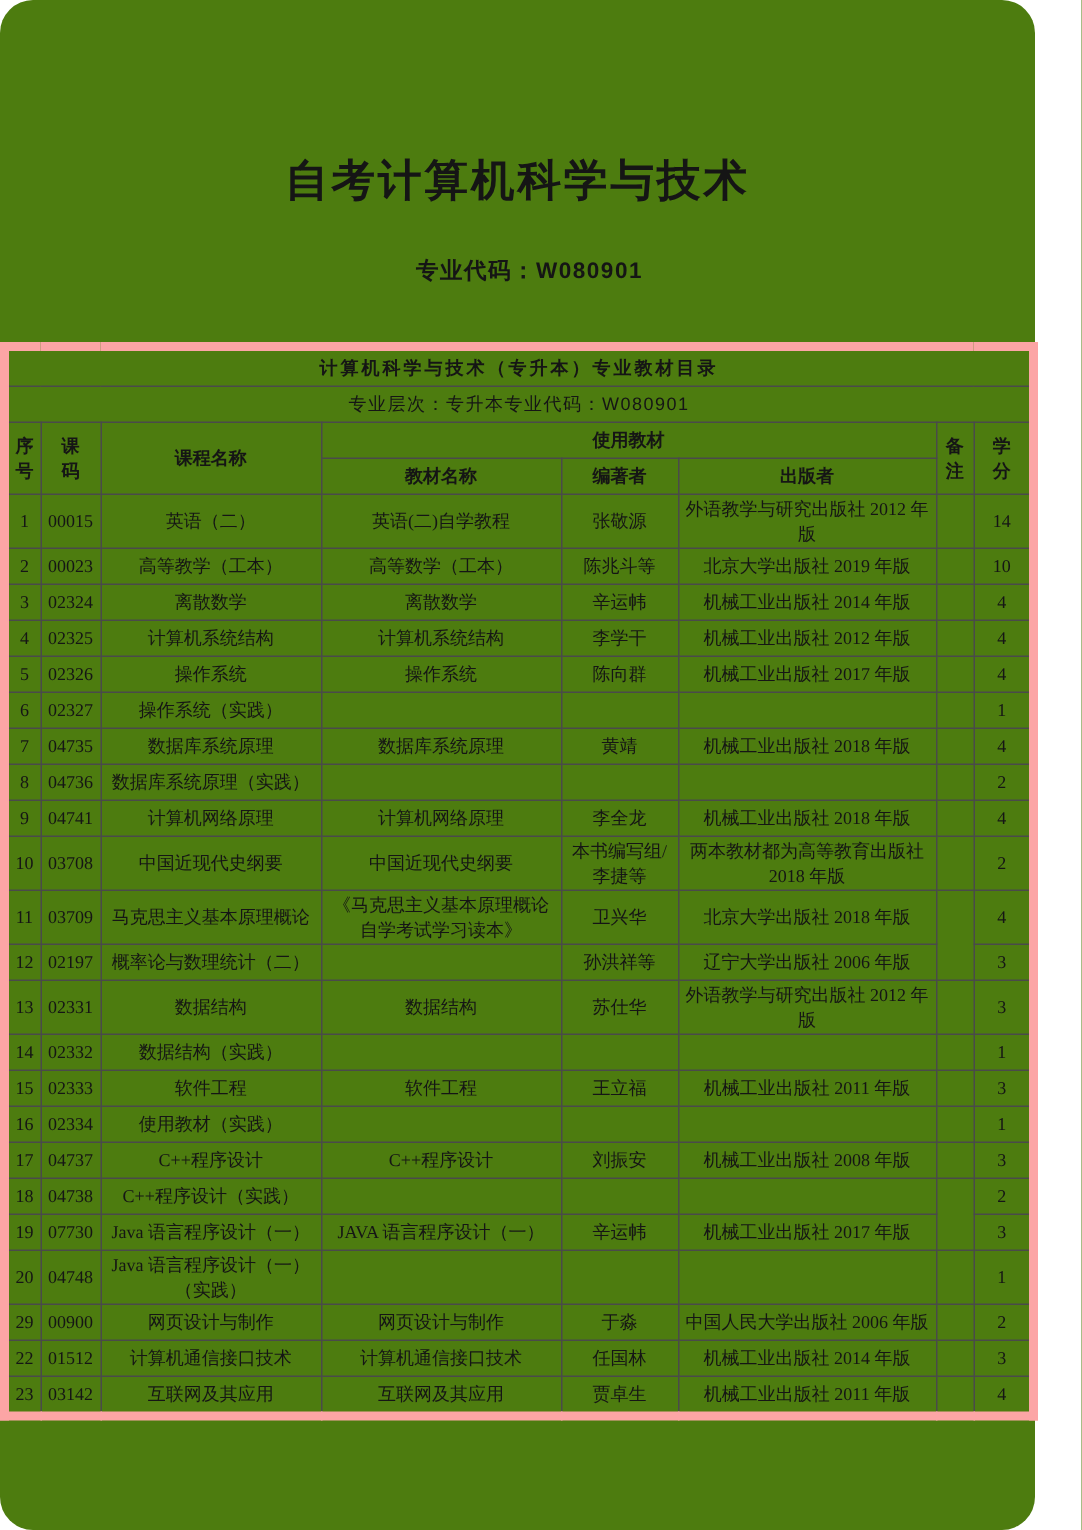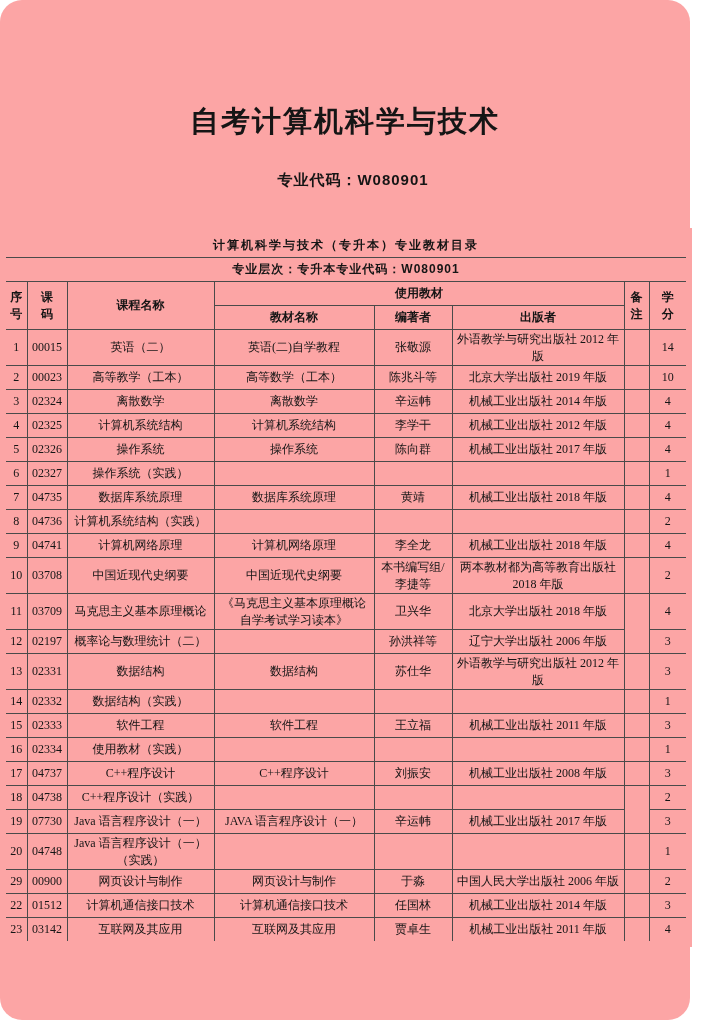--- a/index.html
+++ b/index.html
@@ -1,21 +1,21 @@
 <!DOCTYPE html>
 <html><head>
 <meta charset="utf-8">
 <style>
   html,body{margin:0;padding:0;}
   body{
     width:721px;height:1020px;background:#ffffff;color:#151515;
     font-family:"Liberation Serif","DejaVu Serif",serif;
     overflow:hidden;
   }
-  .page{position:relative;width:690px;height:1020px;background:#fca5a5;border-radius:22px;}
+  .page{position:relative;width:690px;height:1020px;background:#4d7c0f;border-radius:22px;}
   .doc-title{
     margin:0;padding-top:104px;text-align:center;
     font-family:"Liberation Sans","DejaVu Sans",sans-serif;
     font-weight:bold;font-size:29px;line-height:34px;letter-spacing:2px;
   }
   .doc-subtitle{
     margin-top:33px;text-align:center;
     font-family:"Liberation Sans","DejaVu Sans",sans-serif;
     font-weight:bold;font-size:15px;letter-spacing:1px;padding-left:16px;
   }
@@ -32,21 +32,21 @@
     text-align:center;
     overflow:hidden;
     word-break:break-word;
   }
   td.title-cell{
     font-family:"Liberation Sans","DejaVu Sans",sans-serif;
     font-weight:bold;font-size:21px;height:35px;letter-spacing:2px;
   }
   td.level-cell{
     font-family:"Liberation Sans","DejaVu Sans",sans-serif;
-    font-weight:bold;font-size:14px;height:20px;letter-spacing:1px;margin-left:11px;
+    font-weight:normal;font-size:14px;height:20px;letter-spacing:1px;margin-left:11px;
   }
   td.hd{
     font-family:"Liberation Sans","DejaVu Sans",sans-serif;
     font-weight:bold;font-size:14px;line-height:17px;height:19px;
   }
   td.pre{white-space:pre-line;}
   td.al{text-align:left;padding-left:6px;}
   td.pub{font-size:11.5px;text-align:left;padding-left:5px;padding-right:2px;}
   td.cd{font-size:11.5px;}
   td.cr{font-size:13.5px;}
@@ -163,21 +163,21 @@
           <td class="al">数据库系统原理</td>
           <td class="al">数据库系统原理</td>
           <td>黄靖</td>
           <td class="pub">机械工业出版社 2018 年版</td>
           <td></td>
           <td class="cr">4</td>
         </tr>
         <tr>
           <td>8</td>
           <td class="cd">04736</td>
-          <td class="al">计算机系统结构（实践）</td>
+          <td class="al">数据库系统原理（实践）</td>
           <td class="al"></td>
           <td></td>
           <td class="pub"></td>
           <td></td>
           <td class="cr">2</td>
         </tr>
         <tr>
           <td>9</td>
           <td class="cd">04741</td>
           <td class="al">计算机网络原理</td>

